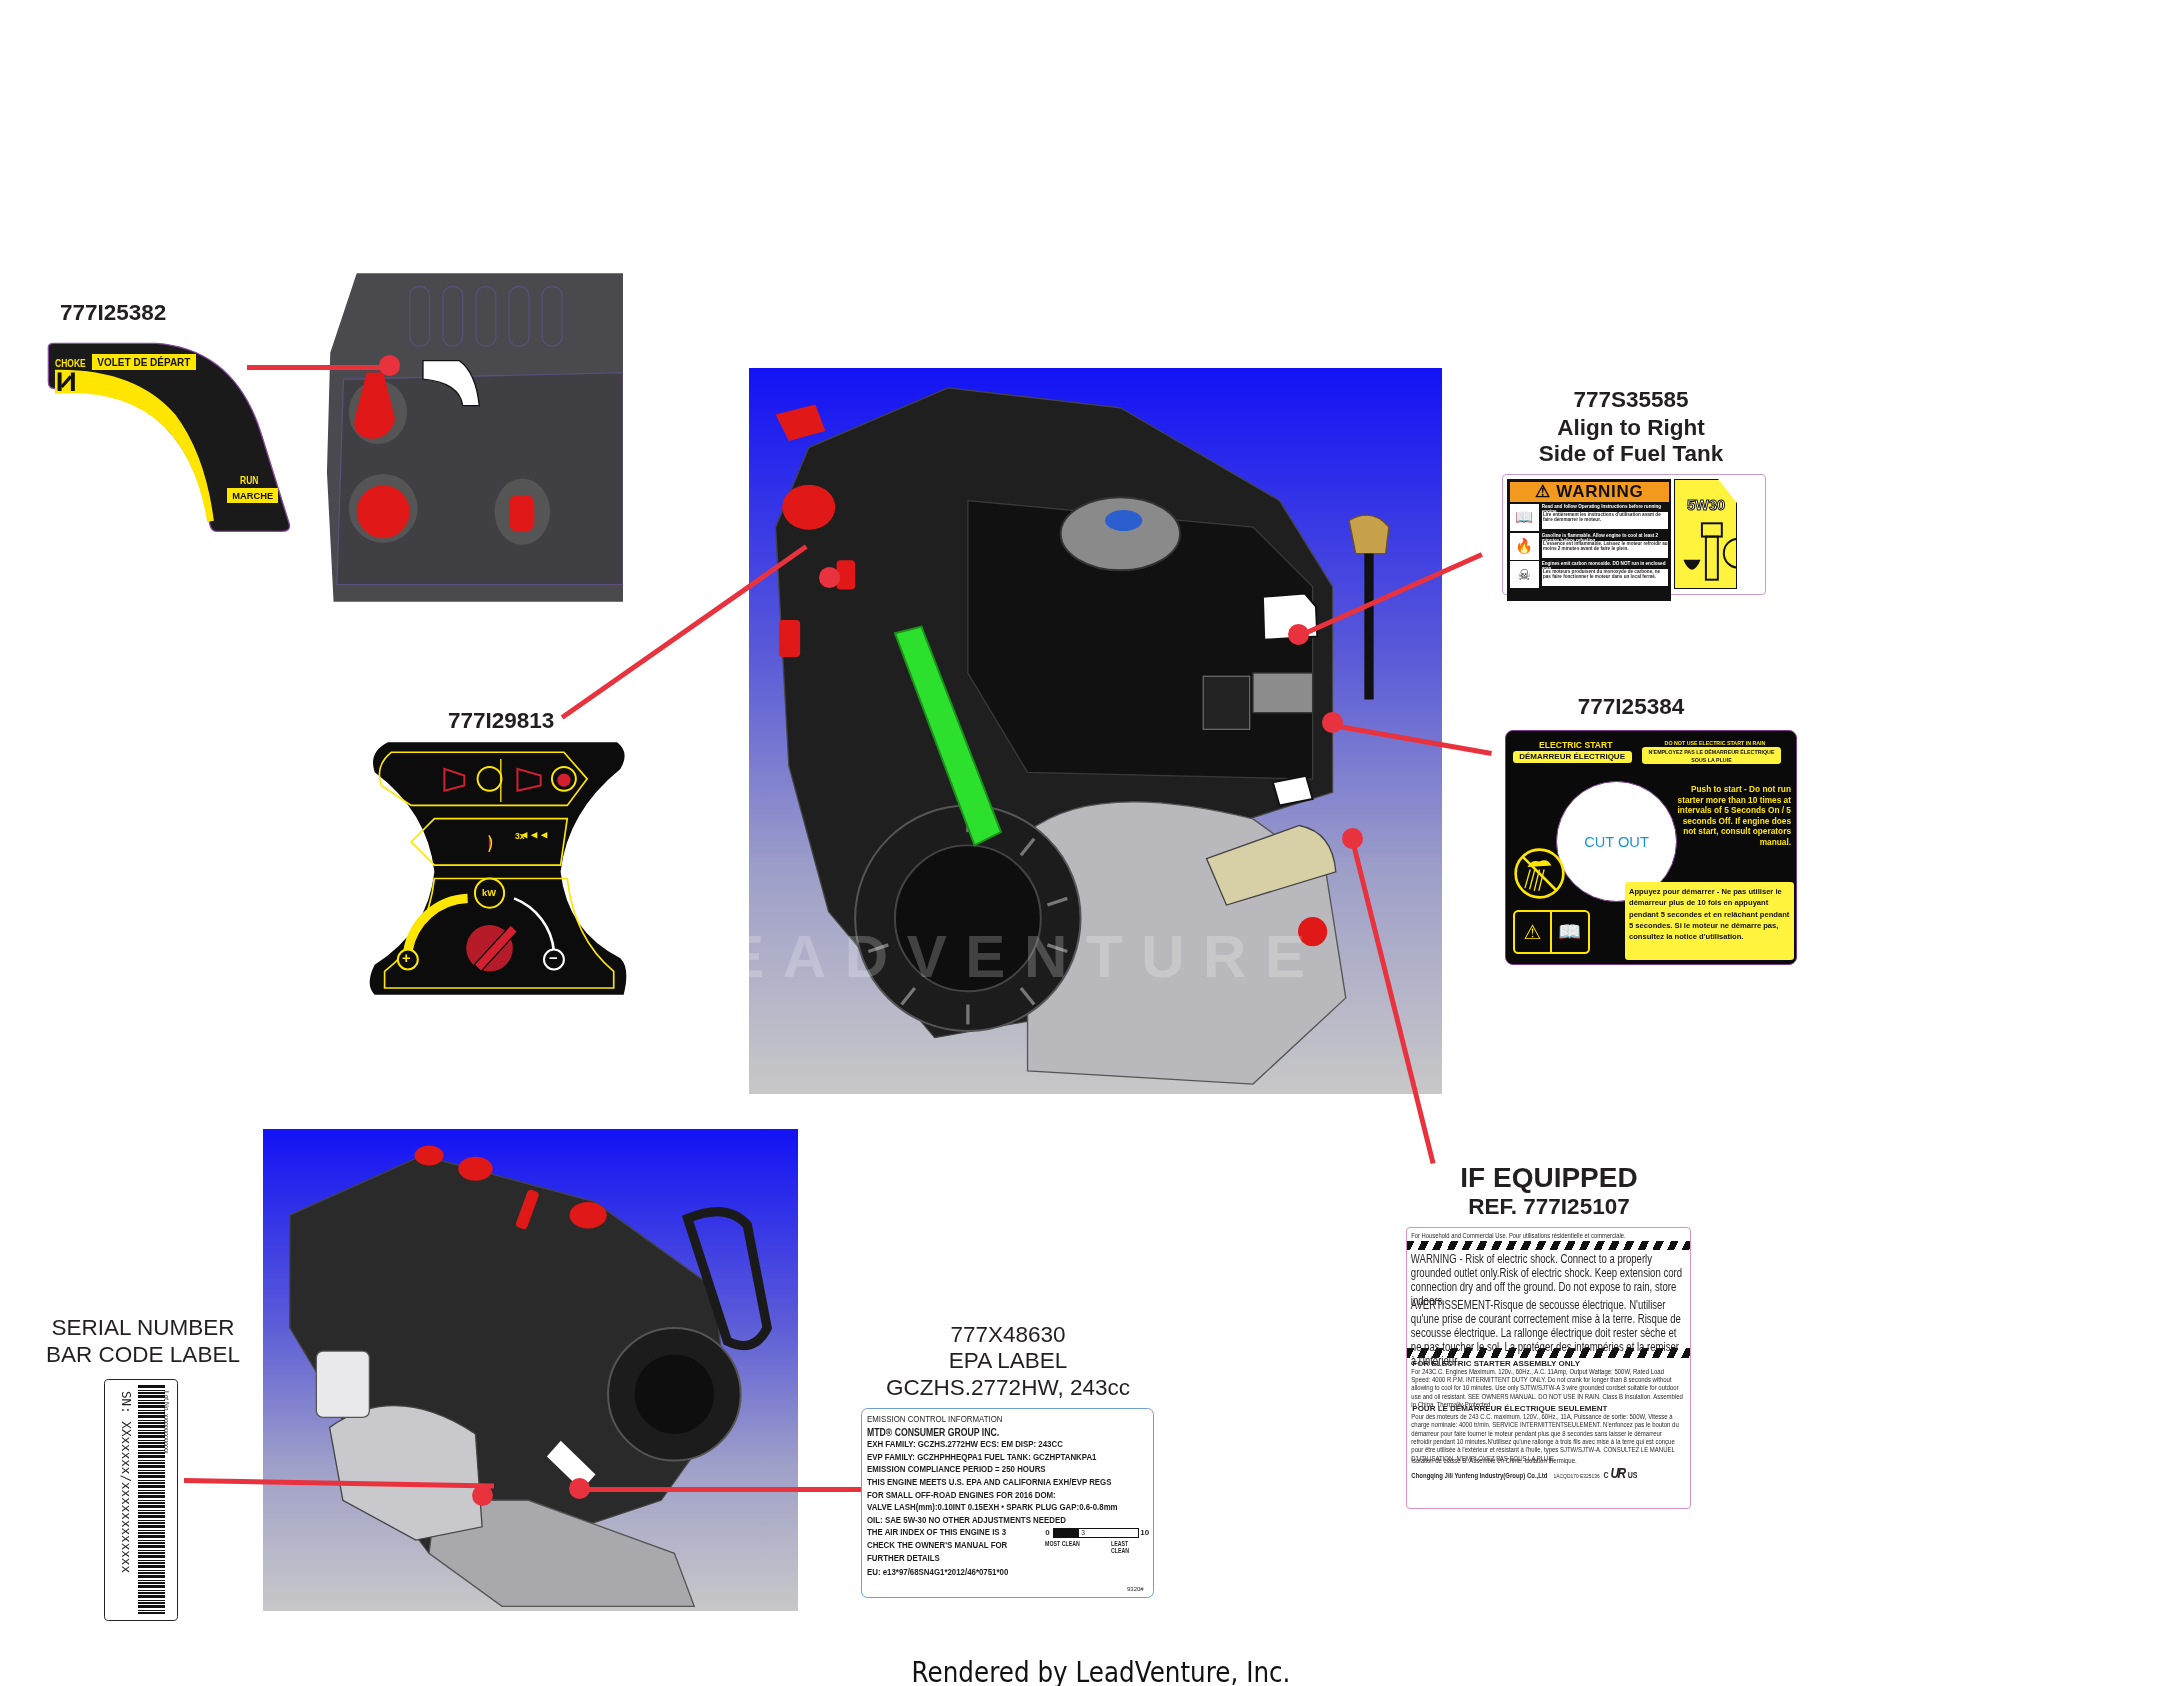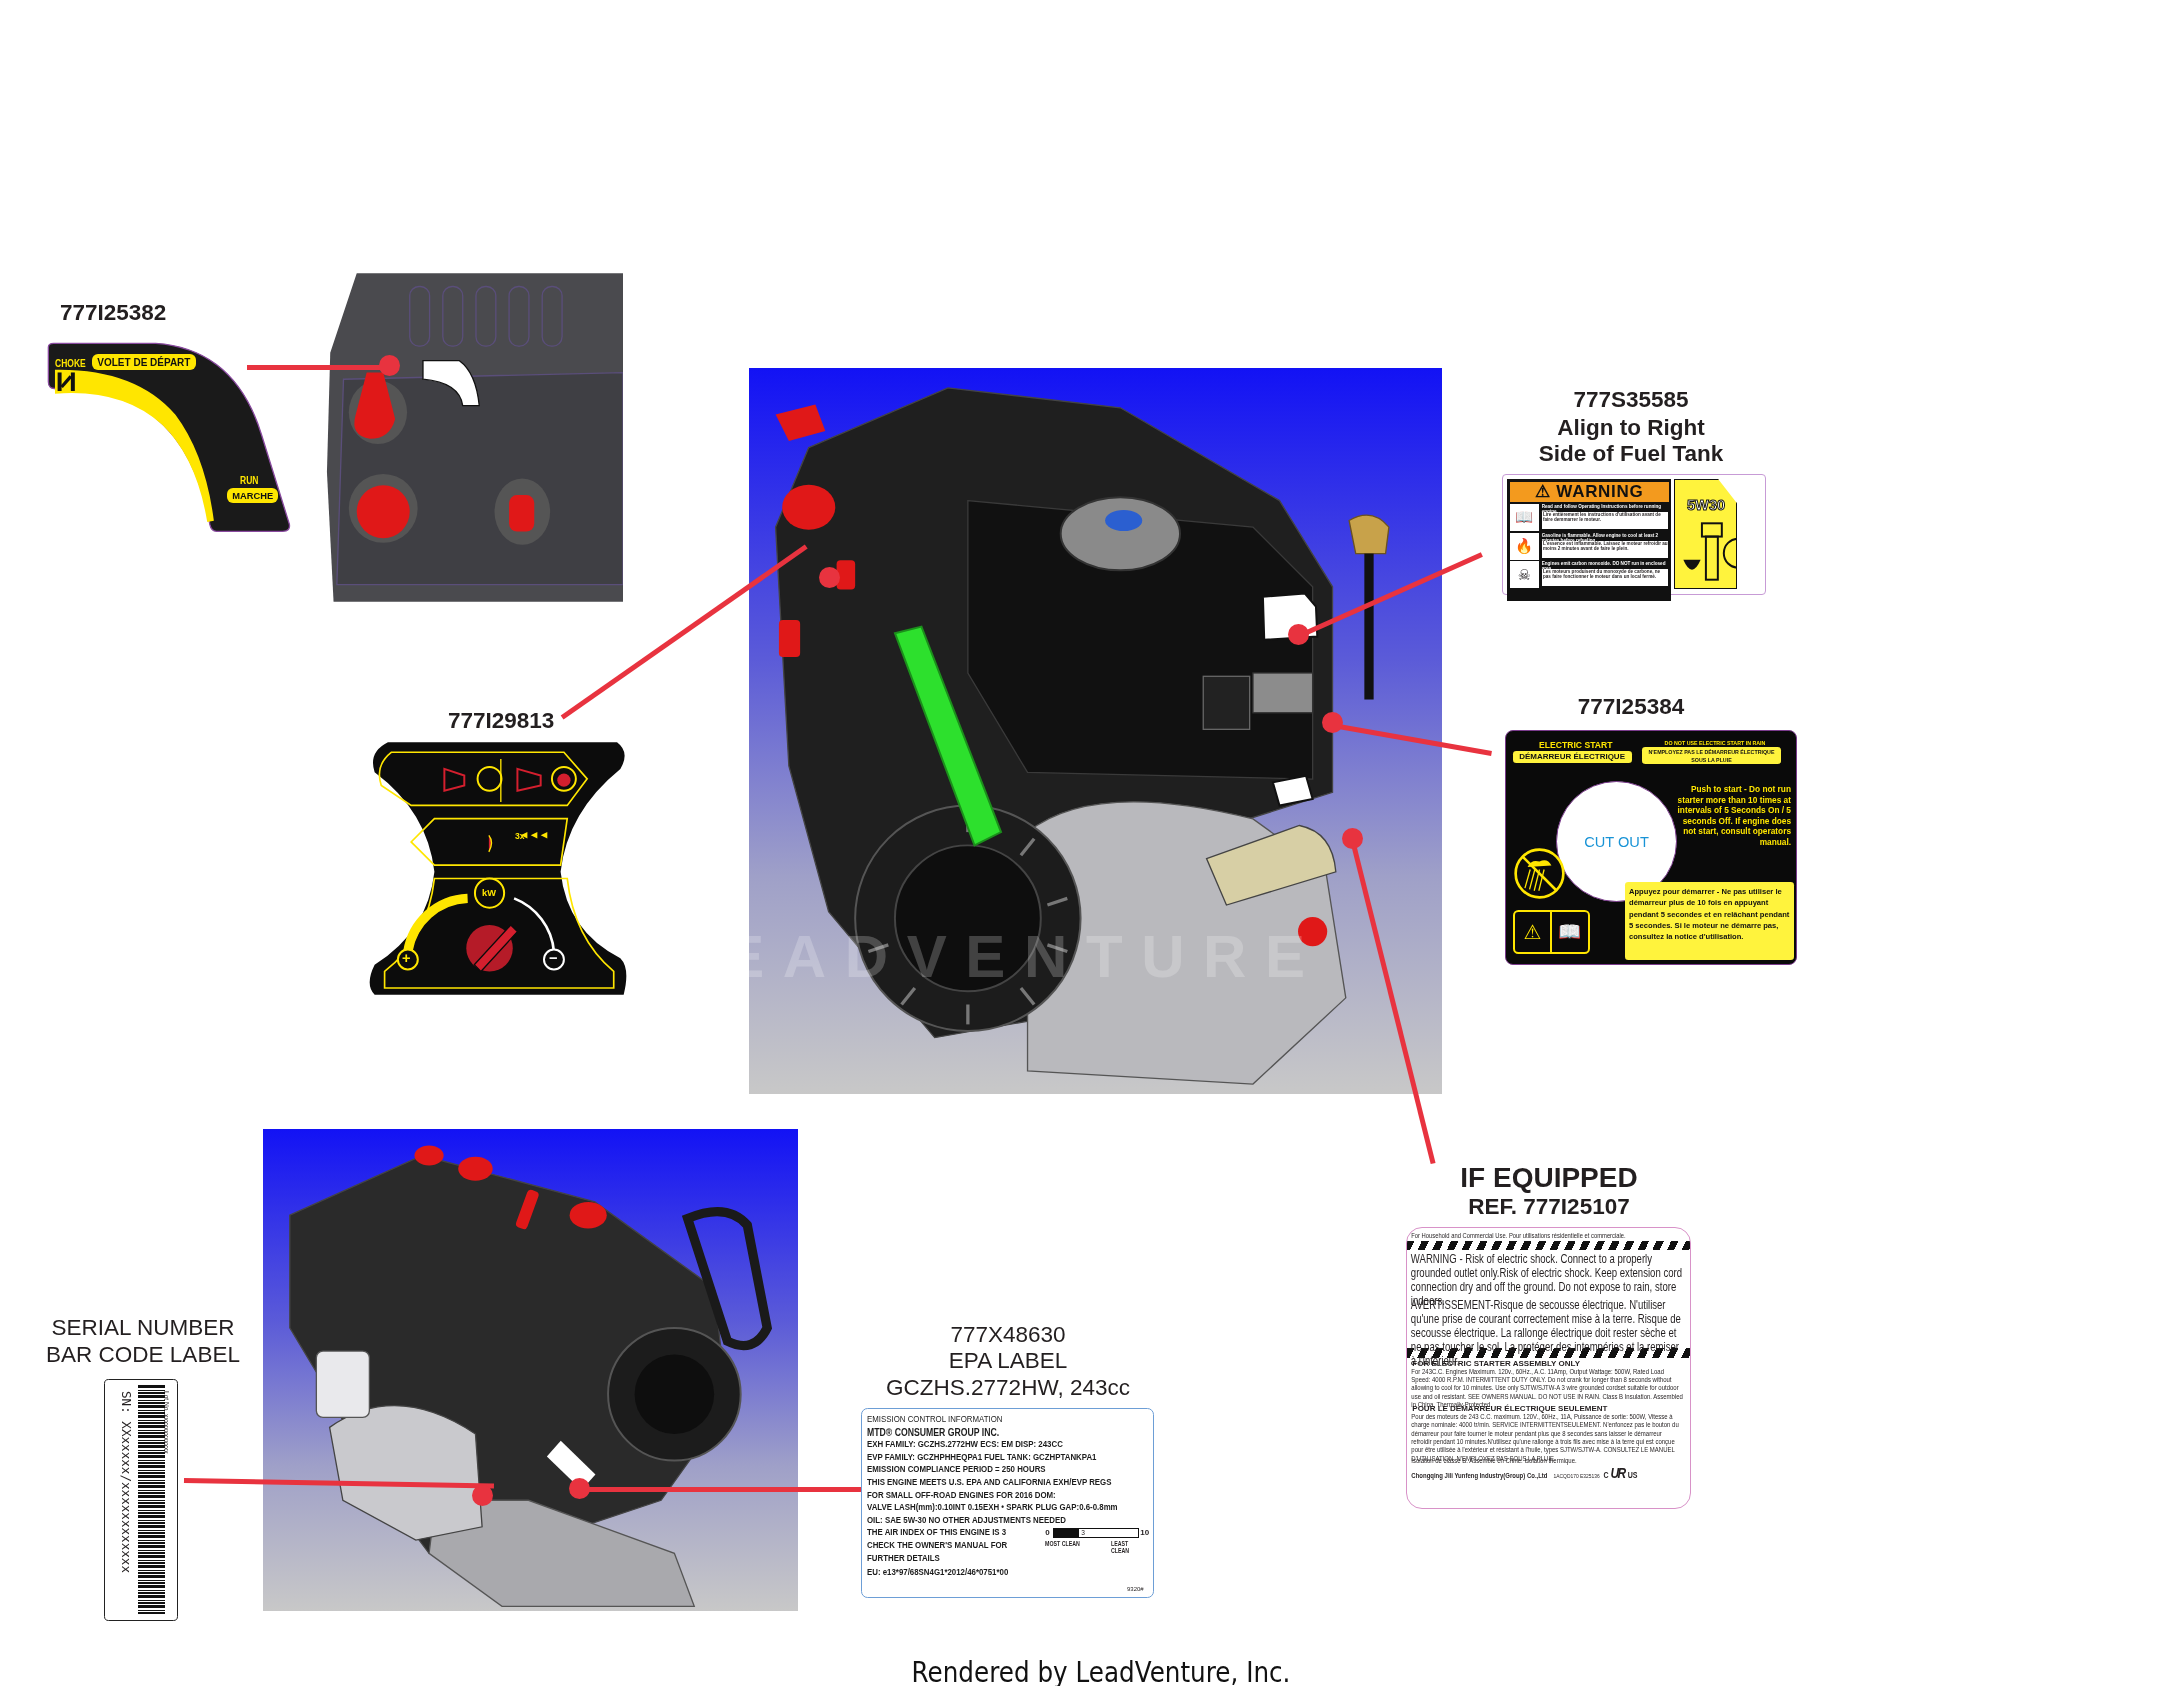--- a/index.html
+++ b/index.html
@@ -6,39 +6,39 @@
   body{width:2183px;height:1687px;position:relative;overflow:hidden;font-family:"Liberation Sans",sans-serif;color:#231f20;}
   .abs{position:absolute;}
   .partno{font-weight:bold;font-size:22.5px;text-align:left;white-space:nowrap;}
   .caption{font-size:22.5px;text-align:center;line-height:26.5px;white-space:nowrap;}
   .leader{position:absolute;height:4.6px;background:#e8333f;transform-origin:0 50%;}
   .dot{position:absolute;width:21px;height:21px;border-radius:50%;background:#e8333f;margin:-10.6px 0 0 -10.6px;}
   .render{position:absolute;overflow:hidden;background:linear-gradient(#1212f5 0%,#5b5bd8 40%,#9fa0c8 70%,#c8c8c8 100%);}
   
   .choke{position:absolute;left:43px;top:342px;width:255px;height:192px;}
   .choke .t{position:absolute;font-family:"Liberation Sans",sans-serif;font-weight:bold;font-size:10px;color:#ffe600;transform:scaleX(.85);transform-origin:0 0;white-space:nowrap;}
-  .choke .pill{position:absolute;background:#ffe600;color:#111;border-radius:6px;font-weight:bold;font-size:11.3px;padding:2.7px 5.3px;white-space:nowrap;}
+  .choke .pill{position:absolute;background:#ffe600;color:#111;border-radius:0;font-weight:bold;font-size:11.3px;padding:2.7px 5.3px;white-space:nowrap;}
   
   .warn{position:absolute;left:1502px;top:474px;width:262px;height:119px;border:1px solid #c79bd6;background:#fff;border-radius:4px;}
   .warn .left{position:absolute;left:4px;top:4px;width:164px;height:122px;background:#111;}
   .warn .hdr{position:absolute;left:2.7px;top:2.7px;width:159px;height:20px;background:#f39a1e;color:#111;font-weight:bold;font-size:17px;text-align:center;line-height:20px;letter-spacing:0.7px;}
   .warn .row{position:absolute;left:2.7px;width:159px;height:26.5px;}
   .warn .ico{position:absolute;left:0;top:0;width:29px;height:26.5px;background:#fff;display:flex;align-items:center;justify-content:center;font-size:14.6px;}
   .warn .en{position:absolute;left:32px;top:0;width:127px;font-size:4.6px;color:#fff;font-weight:bold;line-height:5.3px;}
   .warn .fr{position:absolute;left:32px;top:8px;width:126px;height:17px;background:#fff;font-size:4.6px;font-weight:bold;line-height:5.3px;padding-left:1.3px;box-sizing:border-box;}
   .warn .right{position:absolute;left:171px;top:4px;width:63px;height:110px;background:#fff33d;border:1.3px solid #111;box-sizing:border-box;clip-path:polygon(0 0,70% 0,100% 22%,100% 100%,0 100%);}
   .warn .oil{position:absolute;left:12px;top:17px;font-weight:bold;font-size:14.6px;color:#fff;-webkit-text-stroke:1px #111;}
   
   .estart{position:absolute;left:1505px;top:730px;width:292px;height:235px;background:#0a0a0a;border-radius:8px;border:1.3px solid #7a3b8c;box-sizing:border-box;}
   .estart .y{color:#ffe600;font-weight:bold;}
   .estart .box{position:absolute;background:#fff33d;color:#111;border-radius:3.3px;font-weight:bold;text-align:center;}
   
   .ctrl{position:absolute;left:368px;top:739px;width:259px;height:259px;}
   
-  .ifeq{position:absolute;left:1406px;top:1227px;width:285px;height:282px;border:1.3px solid #d892c8;border-radius:16px;background:#fff;box-sizing:border-box;overflow:hidden;}
+  .ifeq{position:absolute;left:1406px;top:1227px;width:285px;height:282px;border:1.3px solid #d892c8;border-radius:4px;background:#fff;box-sizing:border-box;overflow:hidden;}
   .ifeq .hz{height:9.3px;background:repeating-linear-gradient(115deg,#111 0 6.6px,#fff 6.6px 13.3px);margin:1.3px 0;}
   
   .epa{position:absolute;left:861px;top:1408px;width:293px;height:190px;border:1.3px solid #6d9ed6;border-radius:6.6px;background:#fff;box-sizing:border-box;padding:4px 5.3px;}
   .epa .l{font-size:9.6px;line-height:12.6px;white-space:nowrap;transform:scaleX(.82);transform-origin:0 0;font-weight:bold;color:#1c1c1c;}
   
   .bc{position:absolute;left:104px;top:1379px;width:74px;height:242px;border:1.3px solid #222;border-radius:4.6px;box-sizing:border-box;background:#fff;}
   .watermark{position:absolute;font-size:60px;font-weight:bold;letter-spacing:18.6px;color:rgba(255,255,255,.22);white-space:nowrap;}
 </style>
 </head>
 <body>

